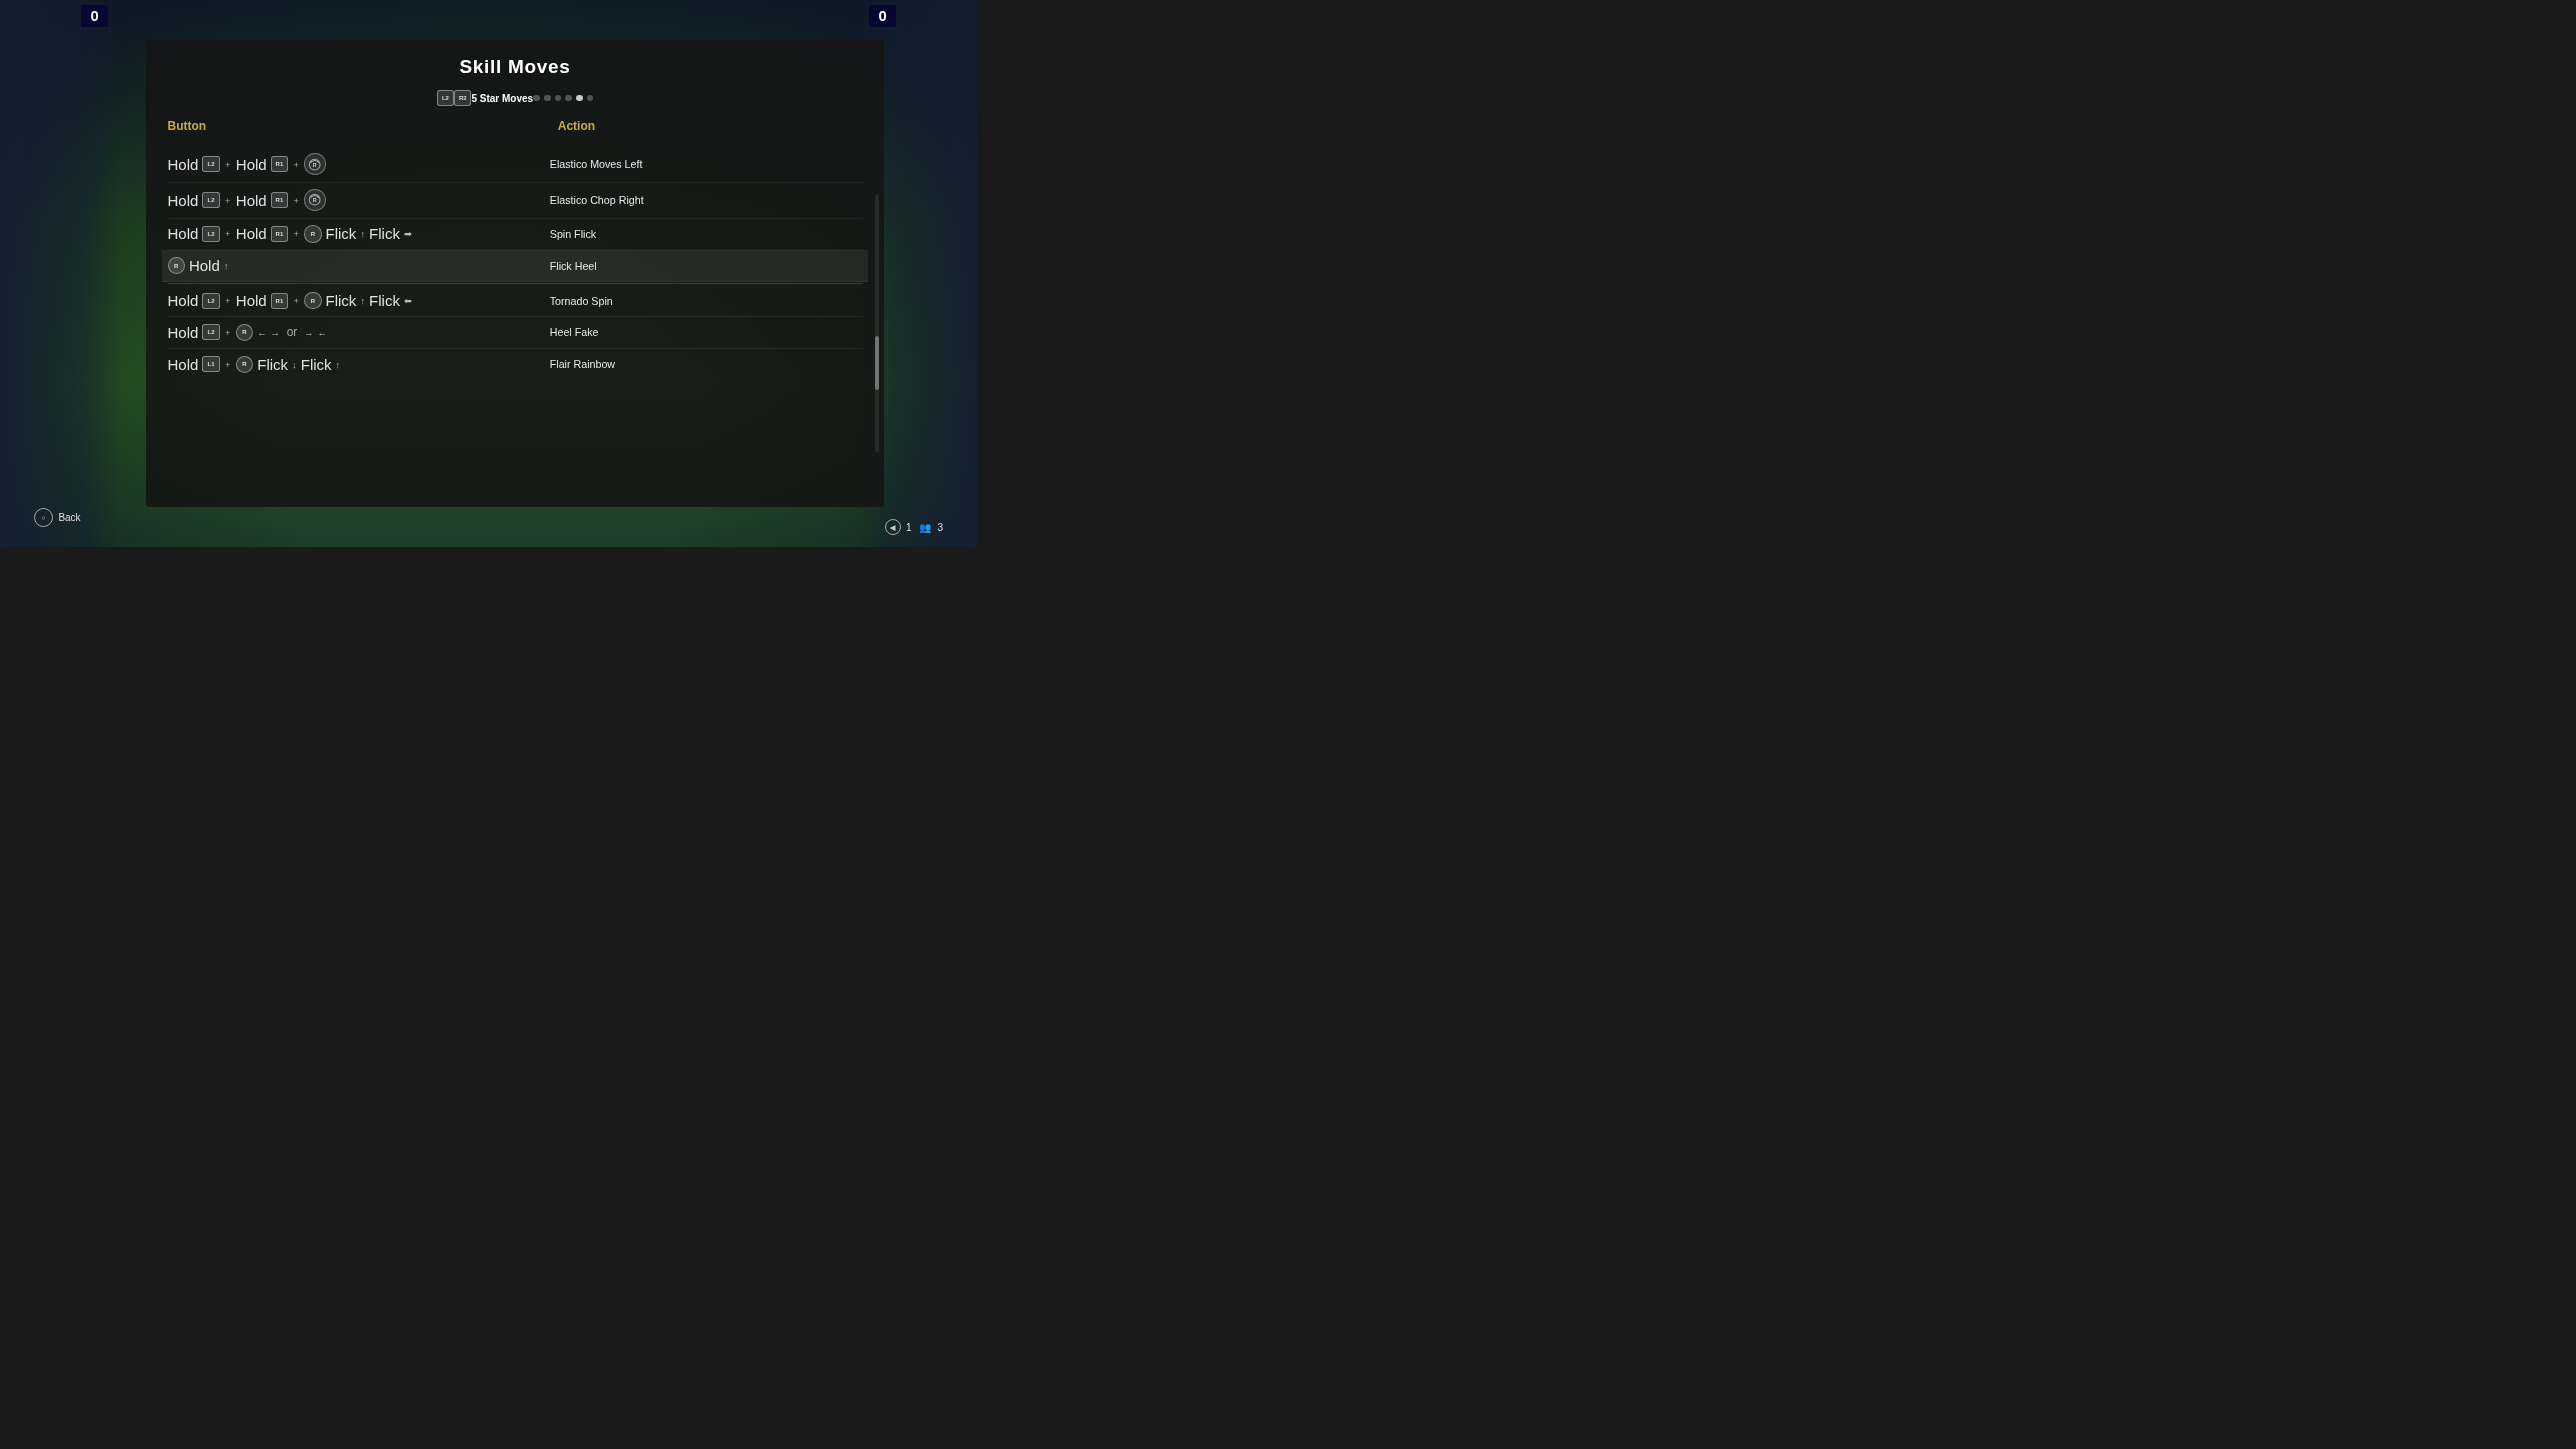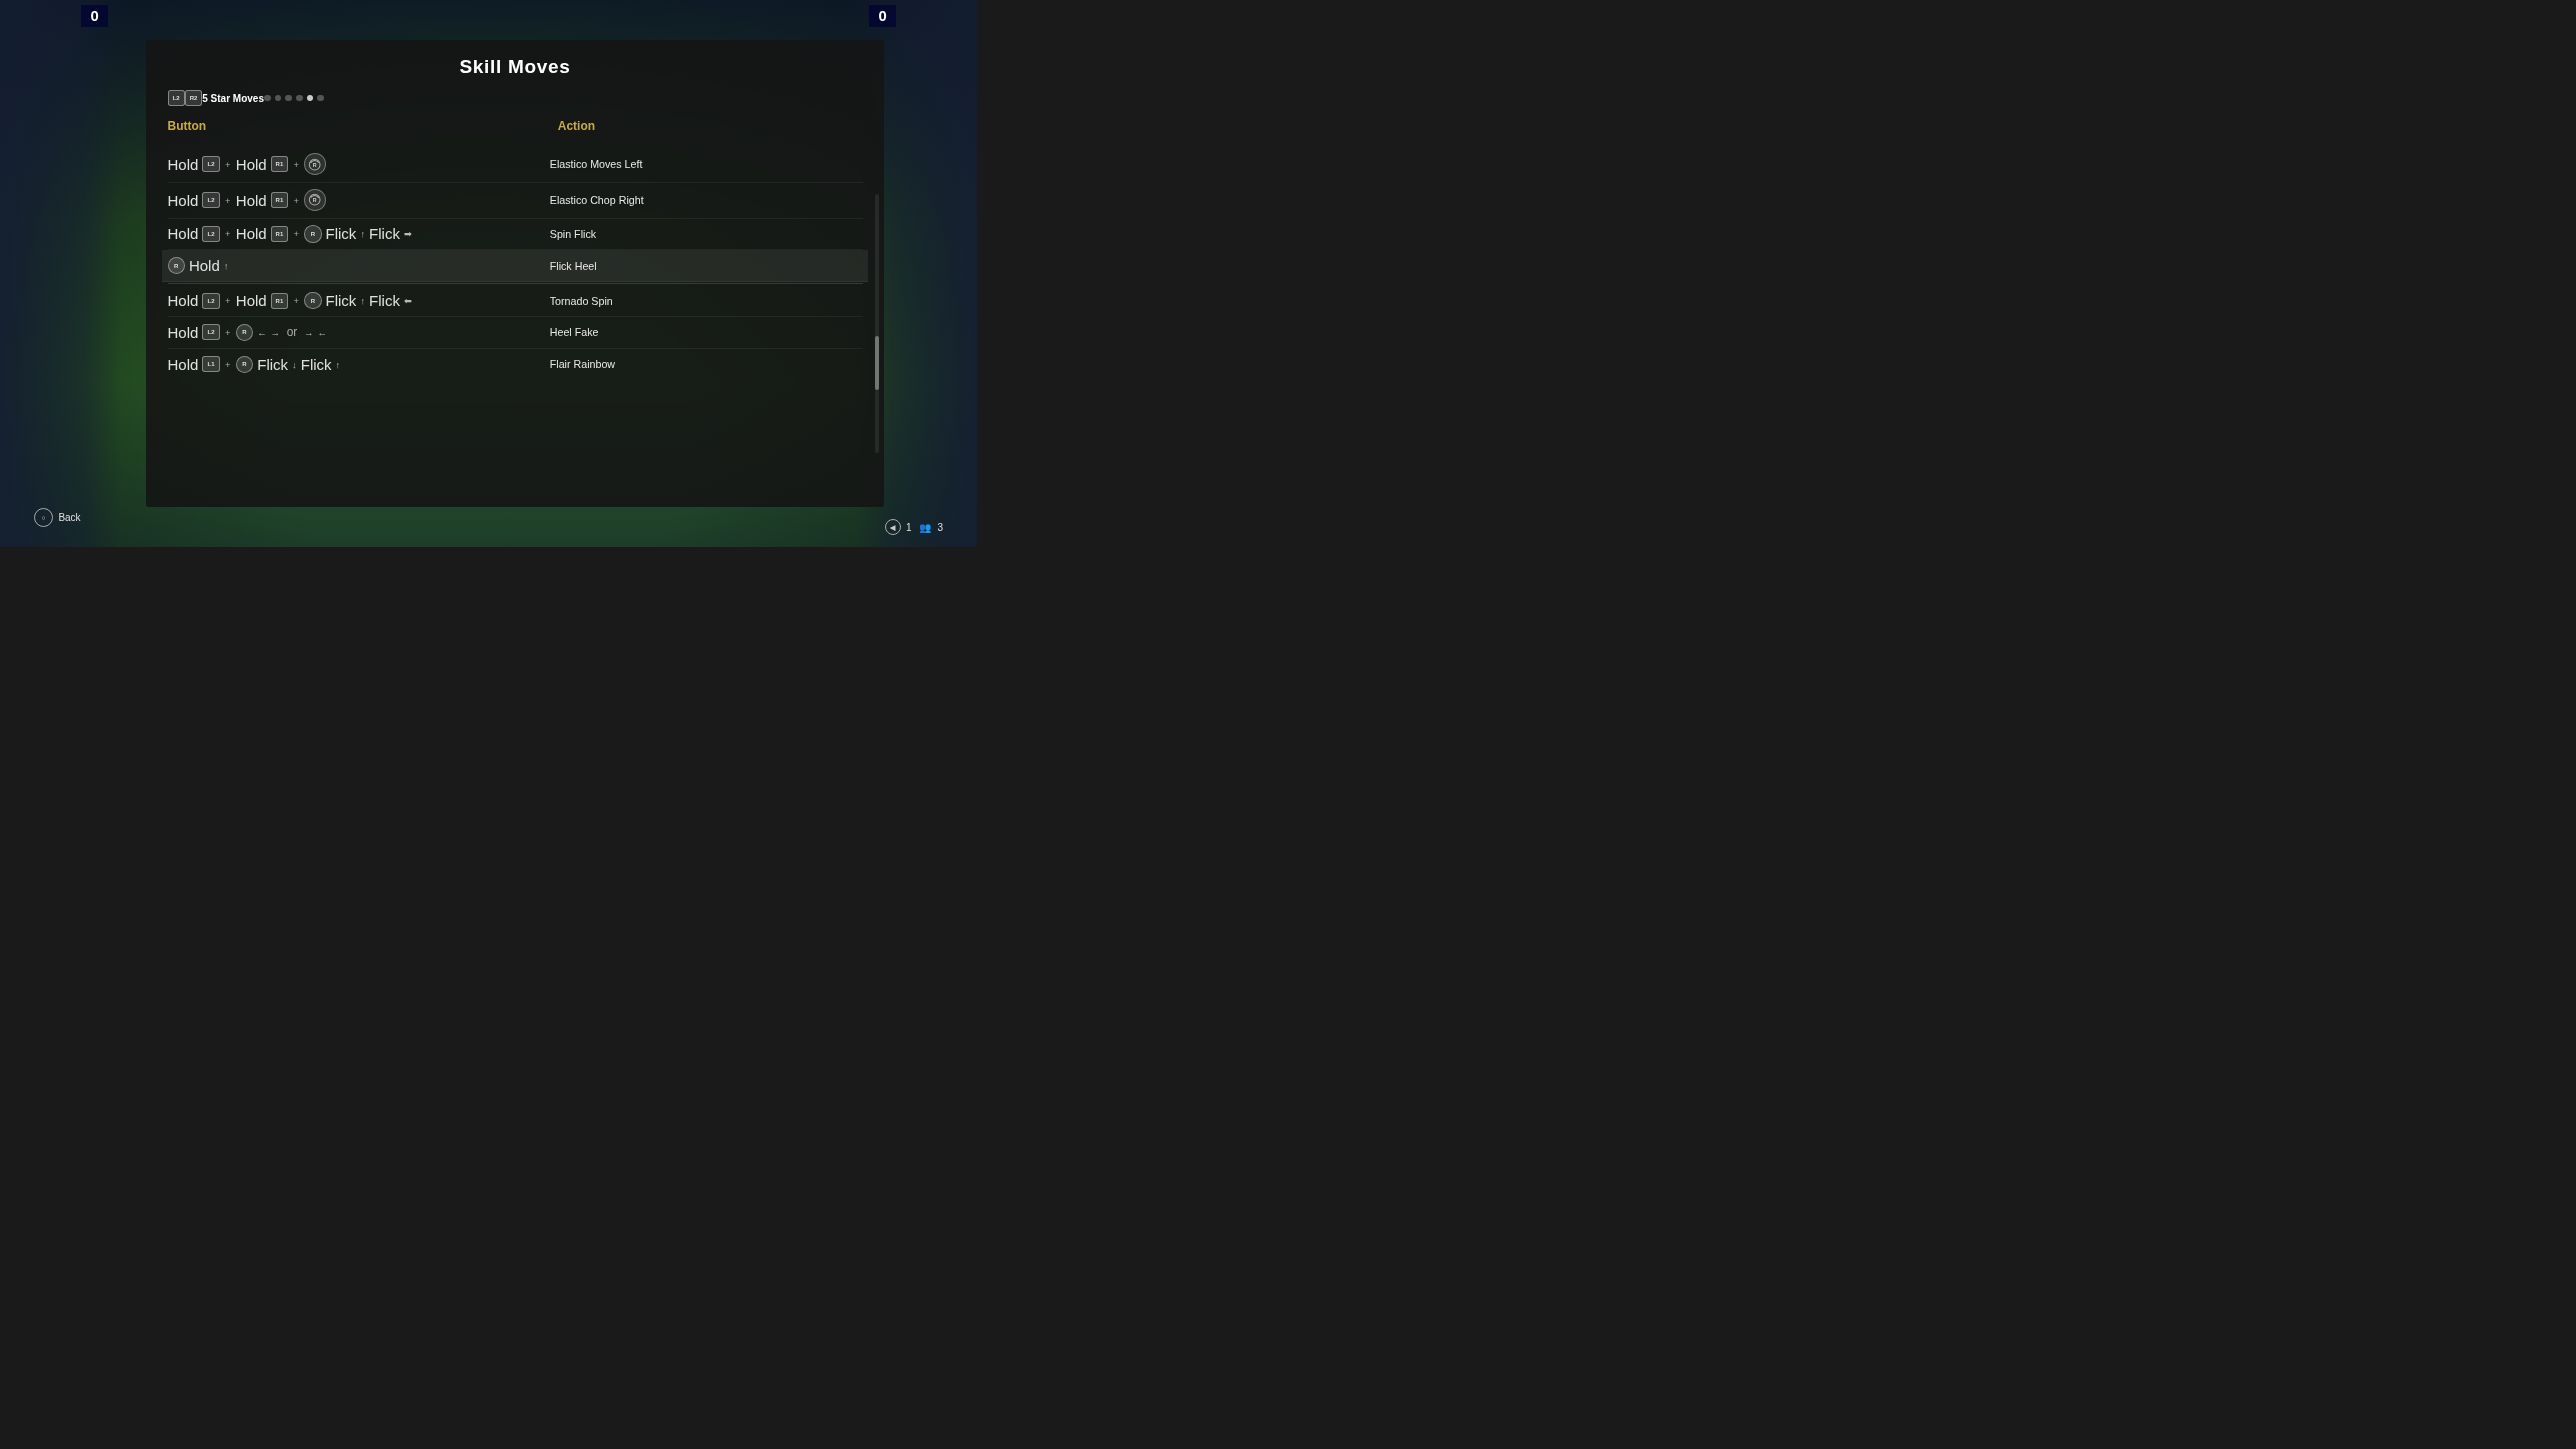--- a/index.html
+++ b/index.html
@@ -70,20 +70,21 @@
       margin-bottom: 12px;
       letter-spacing: 0.7px;
     }
 
     
     .tab-header {
       display: flex;
       align-items: center;
       gap: 0;
       margin-bottom: 13.4px;
+      justify-content: center;
     }
 
     .tab-label {
       font-size: 10px;
       color: #ffffff;
       font-weight: bold;
     }
 
     .tab-dots {
       display: flex;

